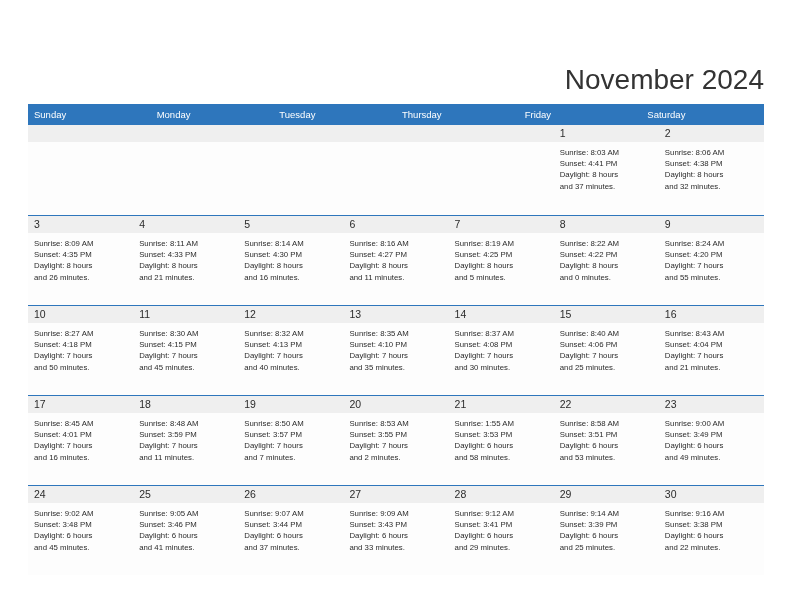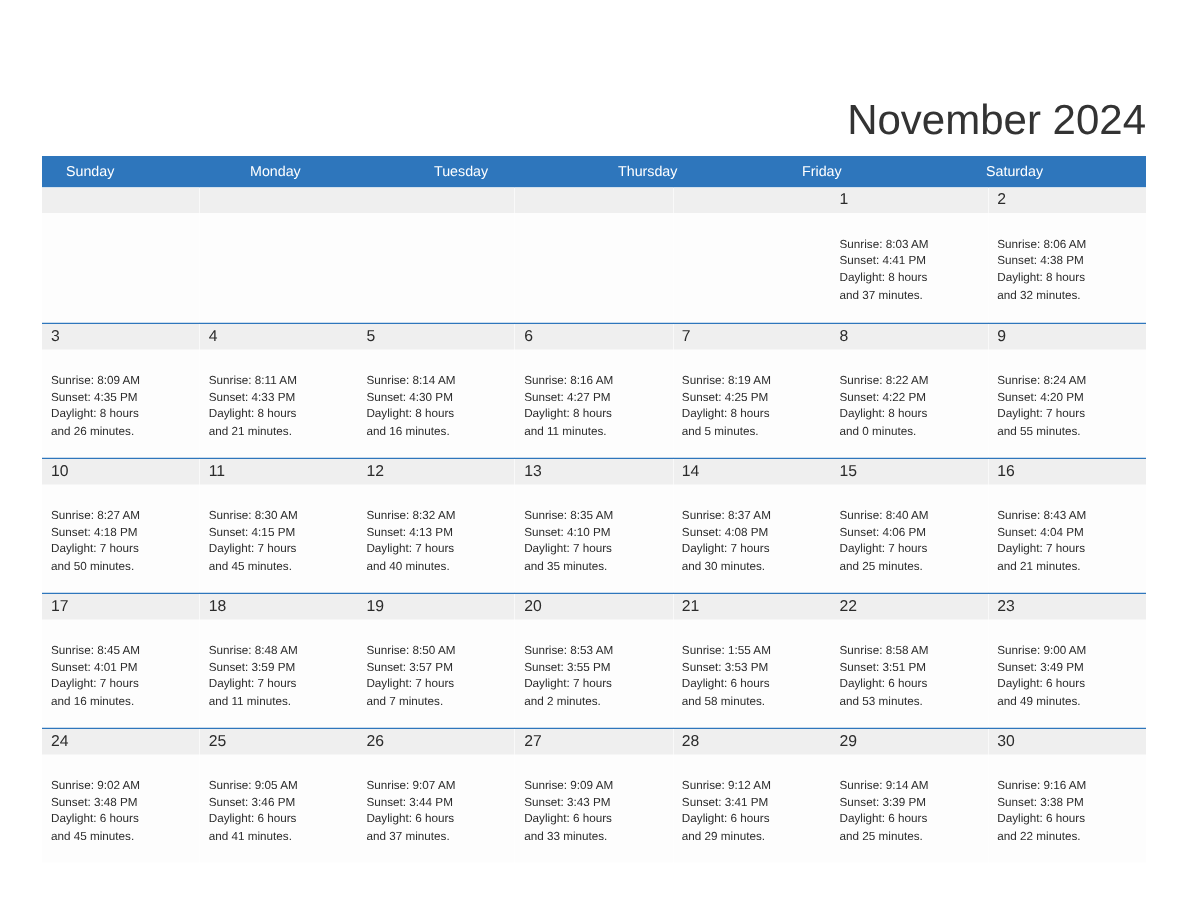--- a/index.html
+++ b/index.html
@@ -98,21 +98,21 @@
   .weekday-row {
     display: flex;
     background: #2e76bc;
     height: 21px;
   }
   .weekday {
     flex: 1 1 0;
     color: #ffffff;
     font-size: 9.5px;
     line-height: 21px;
-    padding-left: 16px;
+    padding-left: 6px;
     box-sizing: border-box;
     white-space: nowrap;
     overflow: hidden;
   }
 
   .week-row {
     display: flex;
     height: 90px;
     border-top: 1.6px solid #2e76bc;
     box-sizing: border-box;
@@ -133,21 +133,21 @@
     font-size: 10.5px;
     line-height: 17px;
     padding-left: 6px;
     color: #2b2b2b;
     box-sizing: border-box;
   }
   .day-cell.empty .day-num {
     background: #efefef;
   }
   .day-info {
-    padding: 15px 6px 0 6px;
+    padding: 5px 6px 0 6px;
     font-size: 7.8px;
     line-height: 11.2px;
     color: #2b2b2b;
   }
   .day-info div {
     white-space: nowrap;
   }
 </style>
 </head>
 <body>

